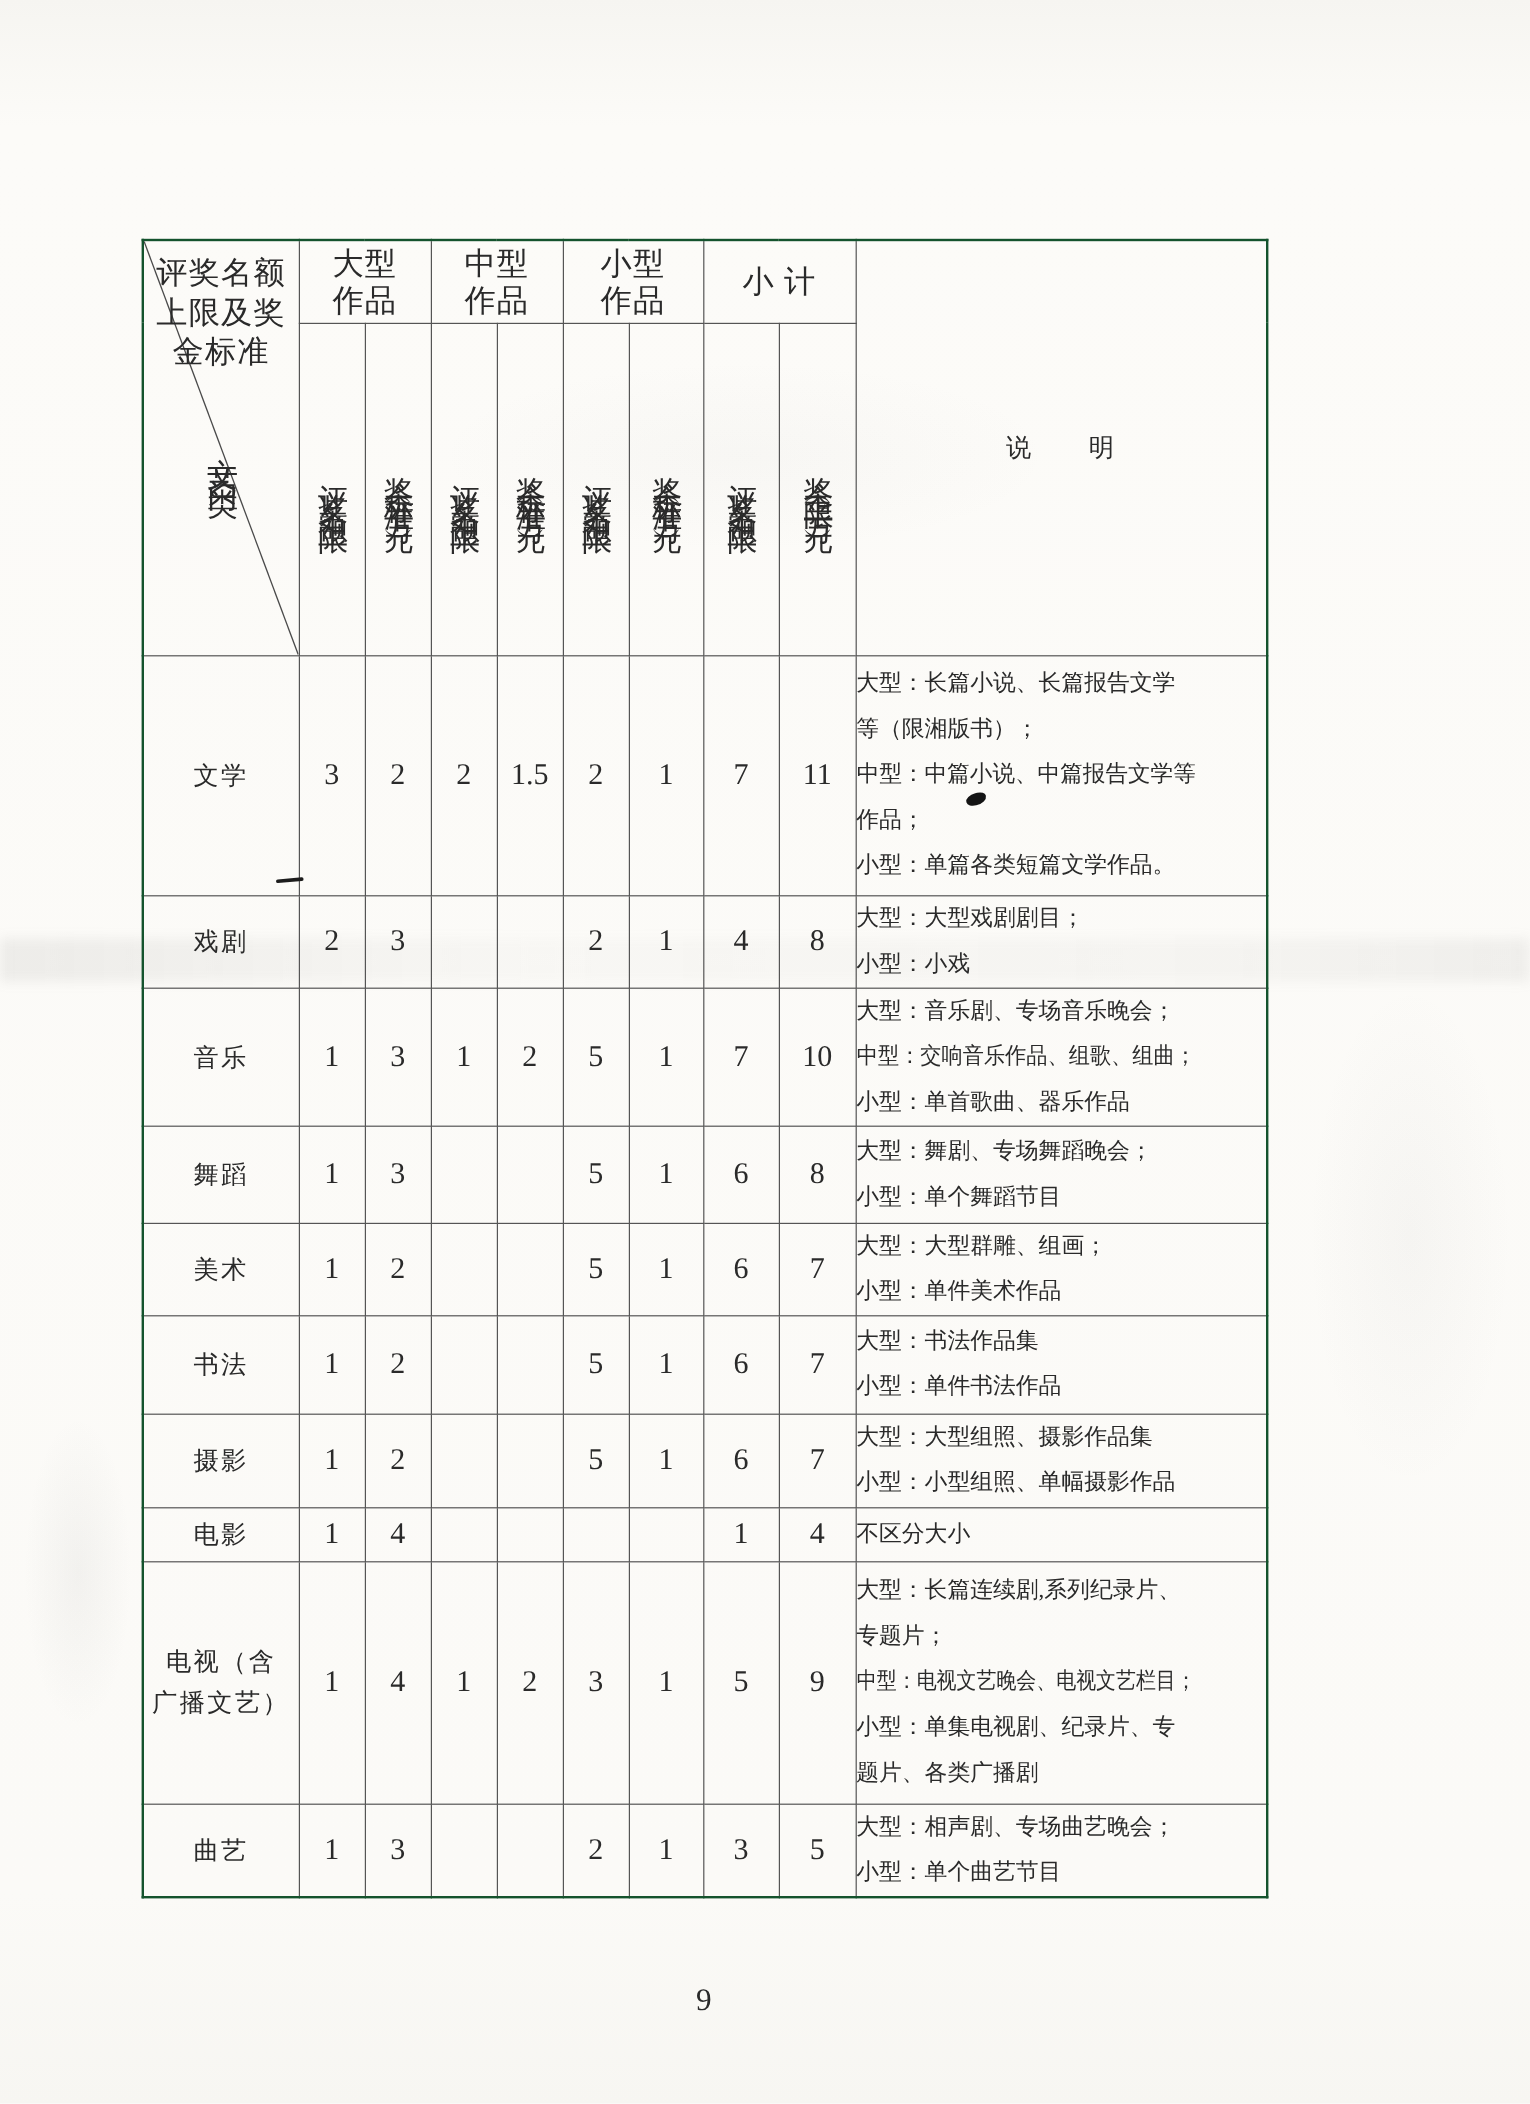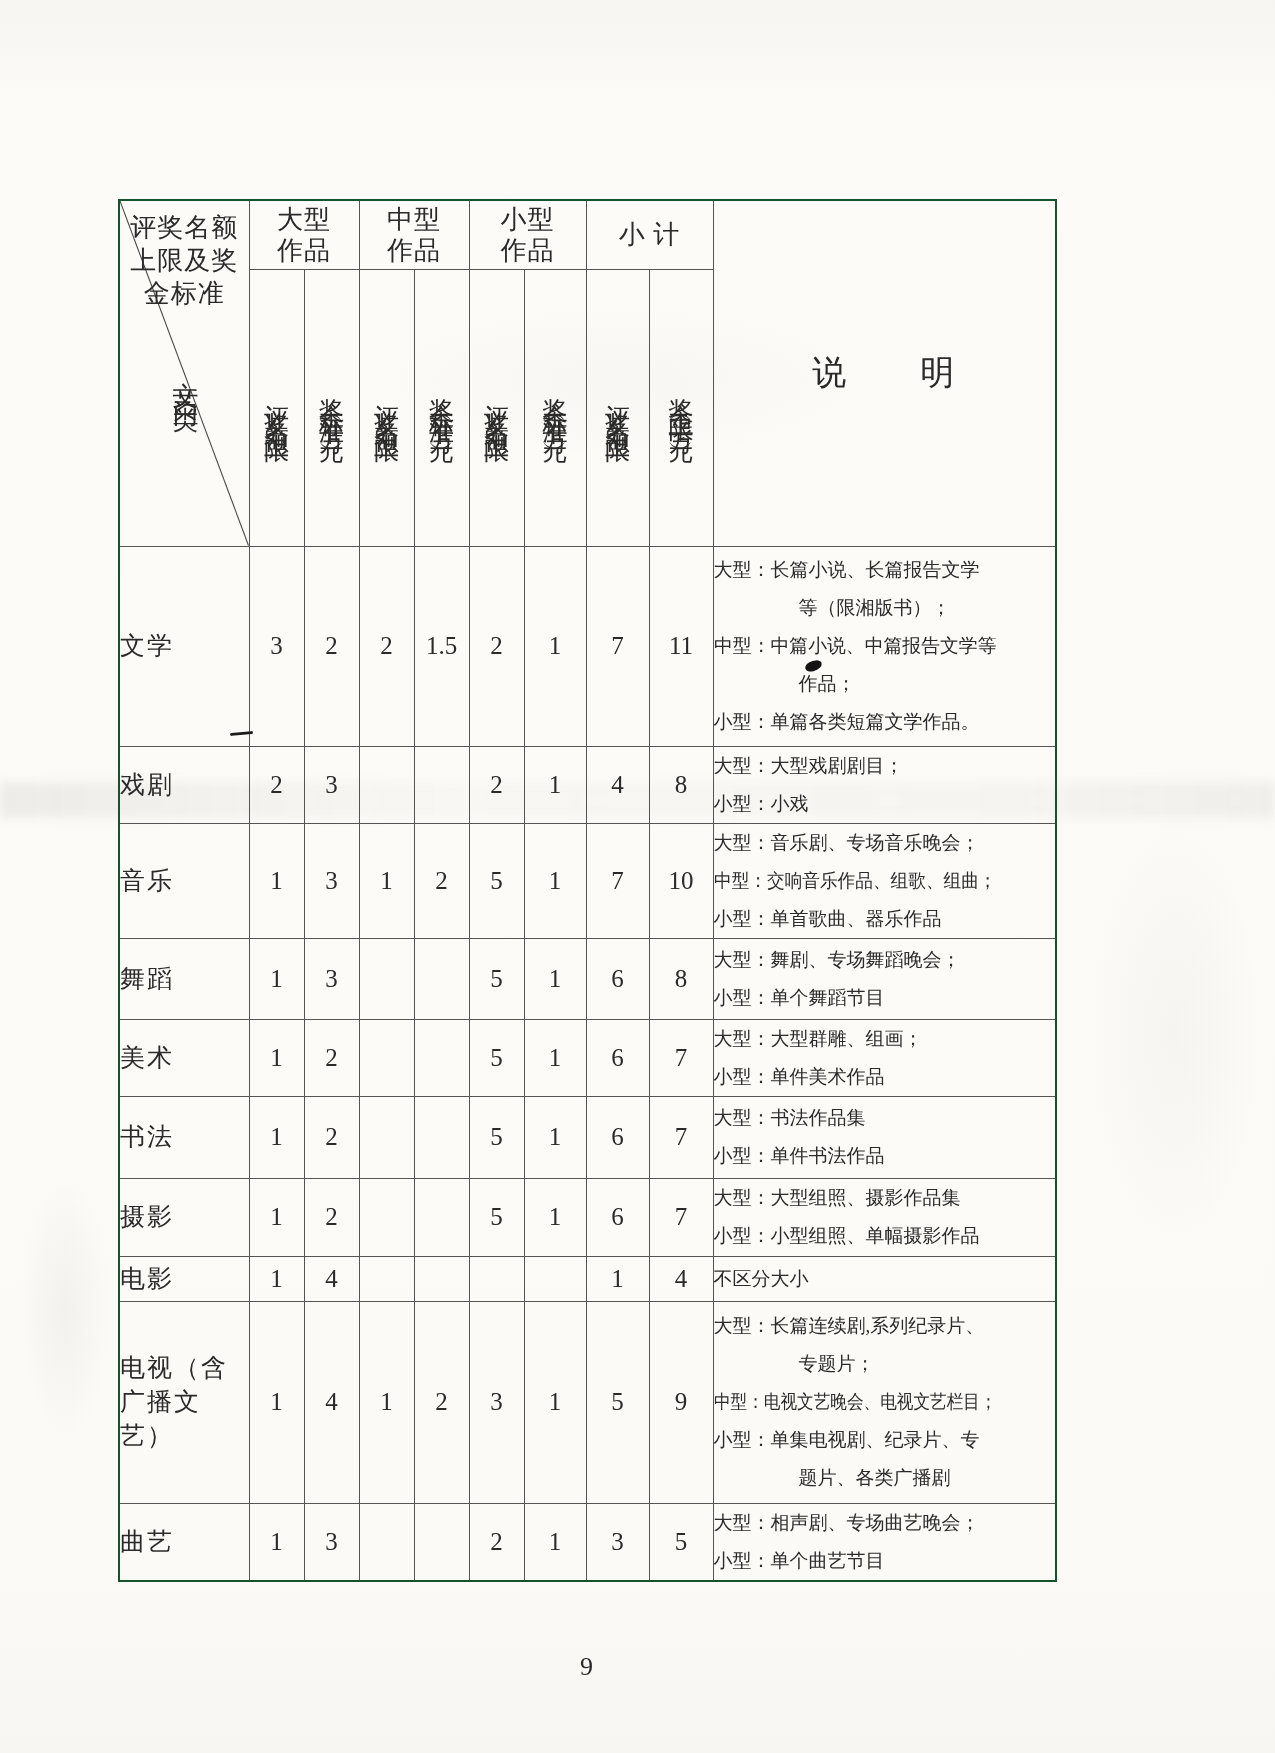--- a/index.html
+++ b/index.html
@@ -37,37 +37,37 @@
     position:absolute;left:48px;top:160px;
     writing-mode:vertical-rl;font-size:26px;letter-spacing:0.32em;
   }
 
   .group-cell{
     text-align:center;vertical-align:middle;
     font-size:26px;line-height:31px;white-space:pre-line;letter-spacing:1px;
   }
   .note-header-cell{
     vertical-align:middle;text-align:center;
-    font-size:34px;letter-spacing:2px;padding-bottom:78px;
+    font-size:21px;letter-spacing:2px;padding-bottom:78px;
   }
   .vcell{vertical-align:middle;text-align:center;}
   .vtext{
     display:inline-block;writing-mode:vertical-rl;
     font-size:25px;letter-spacing:0.28em;line-height:1;
   }
 
   .cat-cell{
-    text-align:left;vertical-align:middle;
-    font-size:25px;letter-spacing:2px;white-space:pre-line;line-height:34px;
+    text-align:center;vertical-align:middle;
+    font-size:21px;letter-spacing:2px;white-space:pre-line;line-height:34px;
   }
   .num-cell{text-align:center;vertical-align:middle;font-size:25px;}
   .note-cell{vertical-align:middle;padding:2px 8px 2px 10px;font-size:19px;}
   .note-line{line-height:38px;white-space:nowrap;}
   .nl-text{display:inline-block;transform-origin:left center;white-space:nowrap;}
-  .note-line.ind .nl-text{margin-left:85px;}
+  .note-line.ind .nl-text{}
 
   .pen-mark{
     position:absolute;left:230px;top:732px;width:23px;height:3px;
     background:#1c1c1c;border-radius:2px;transform:rotate(-5deg);
   }
   .ink-blot{
     position:absolute;left:805px;top:661px;width:17px;height:10px;
     background:#141414;border-radius:55% 40% 60% 45%;transform:rotate(-14deg);
   }
 

